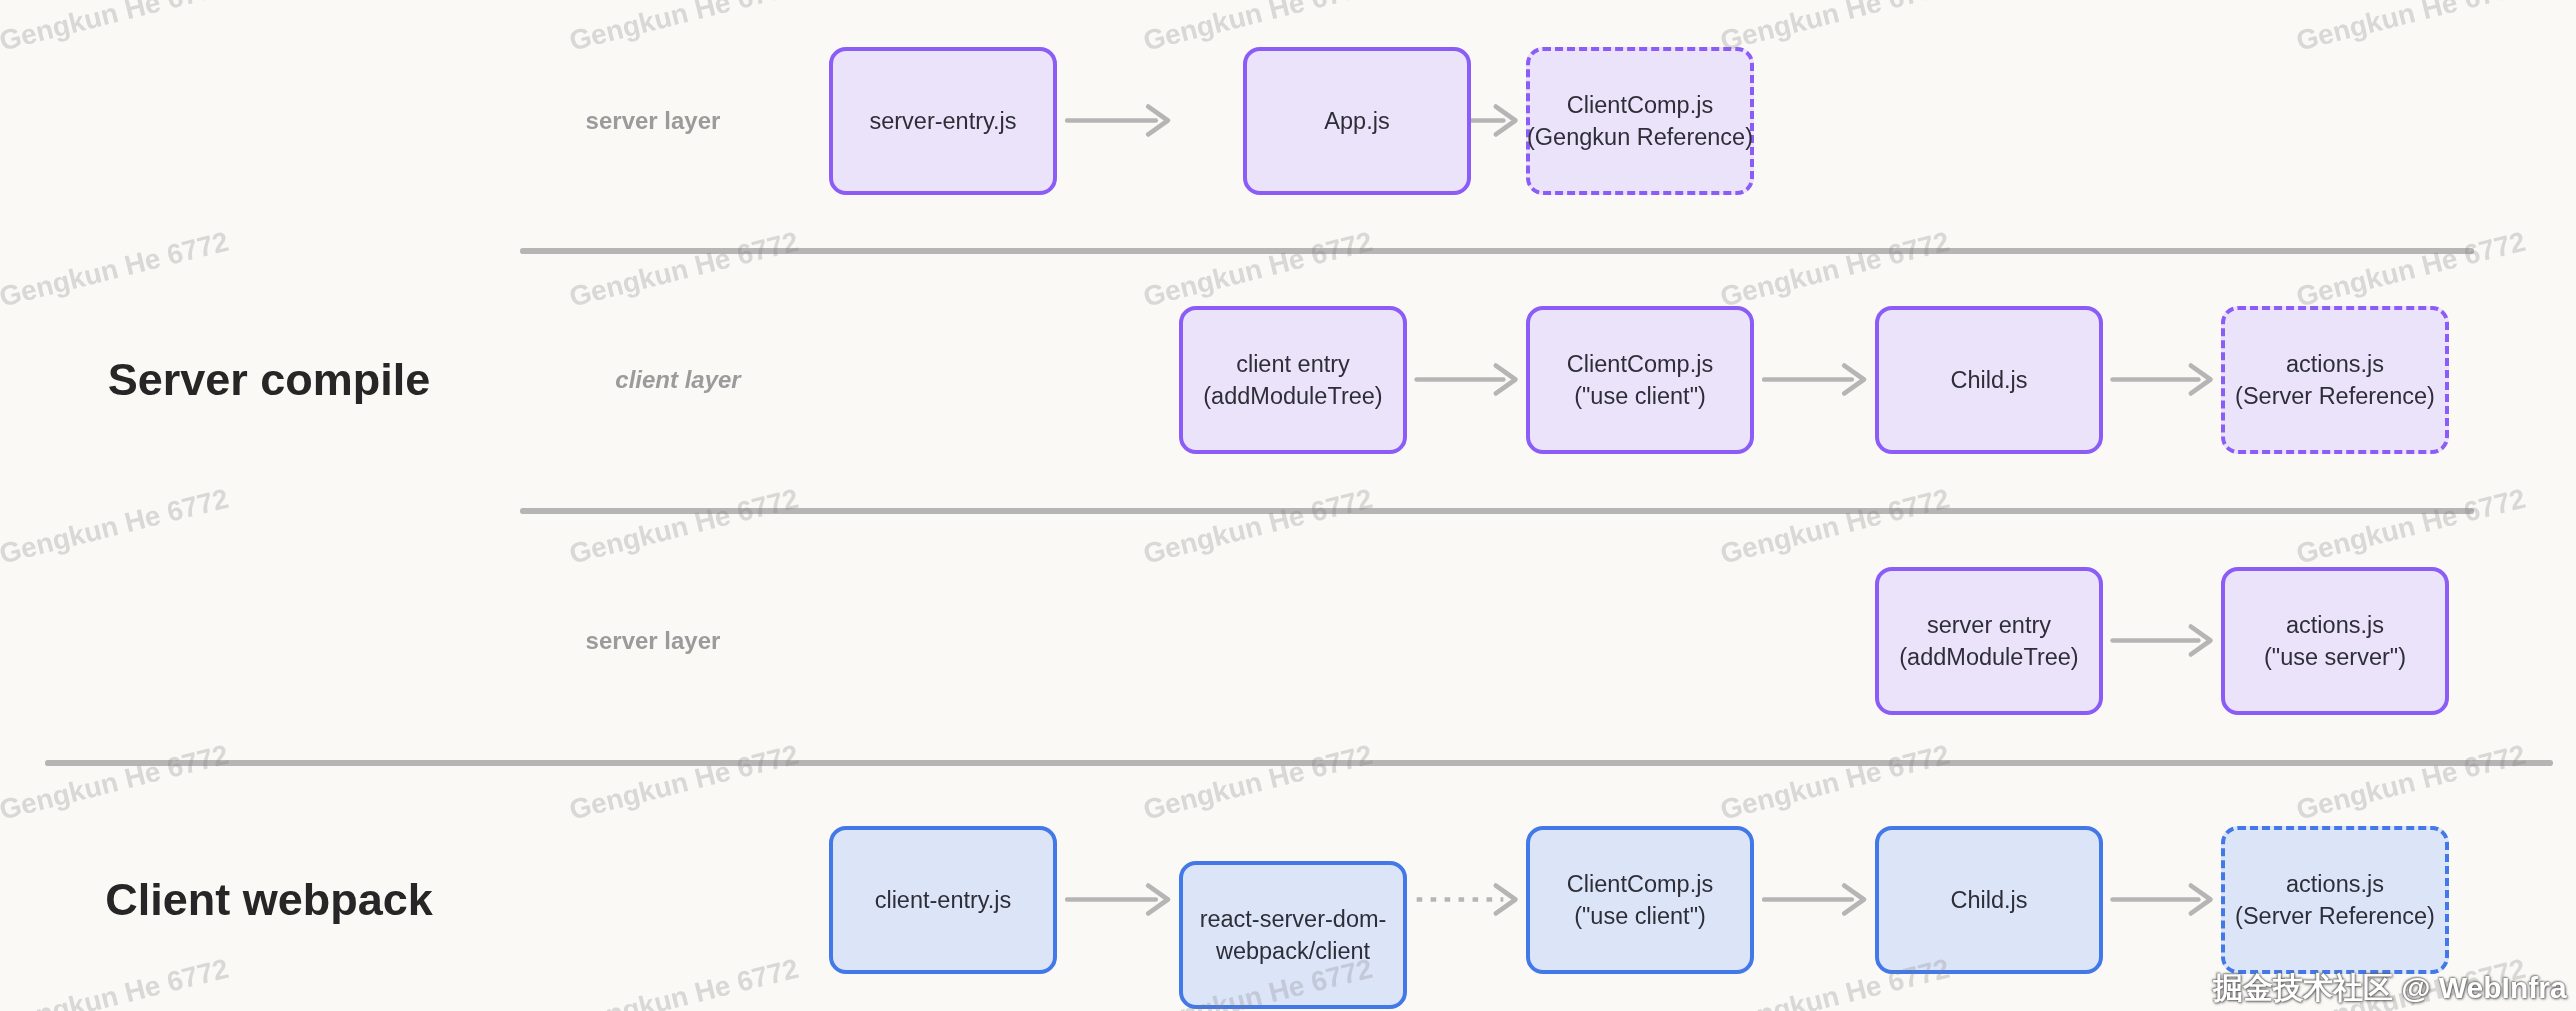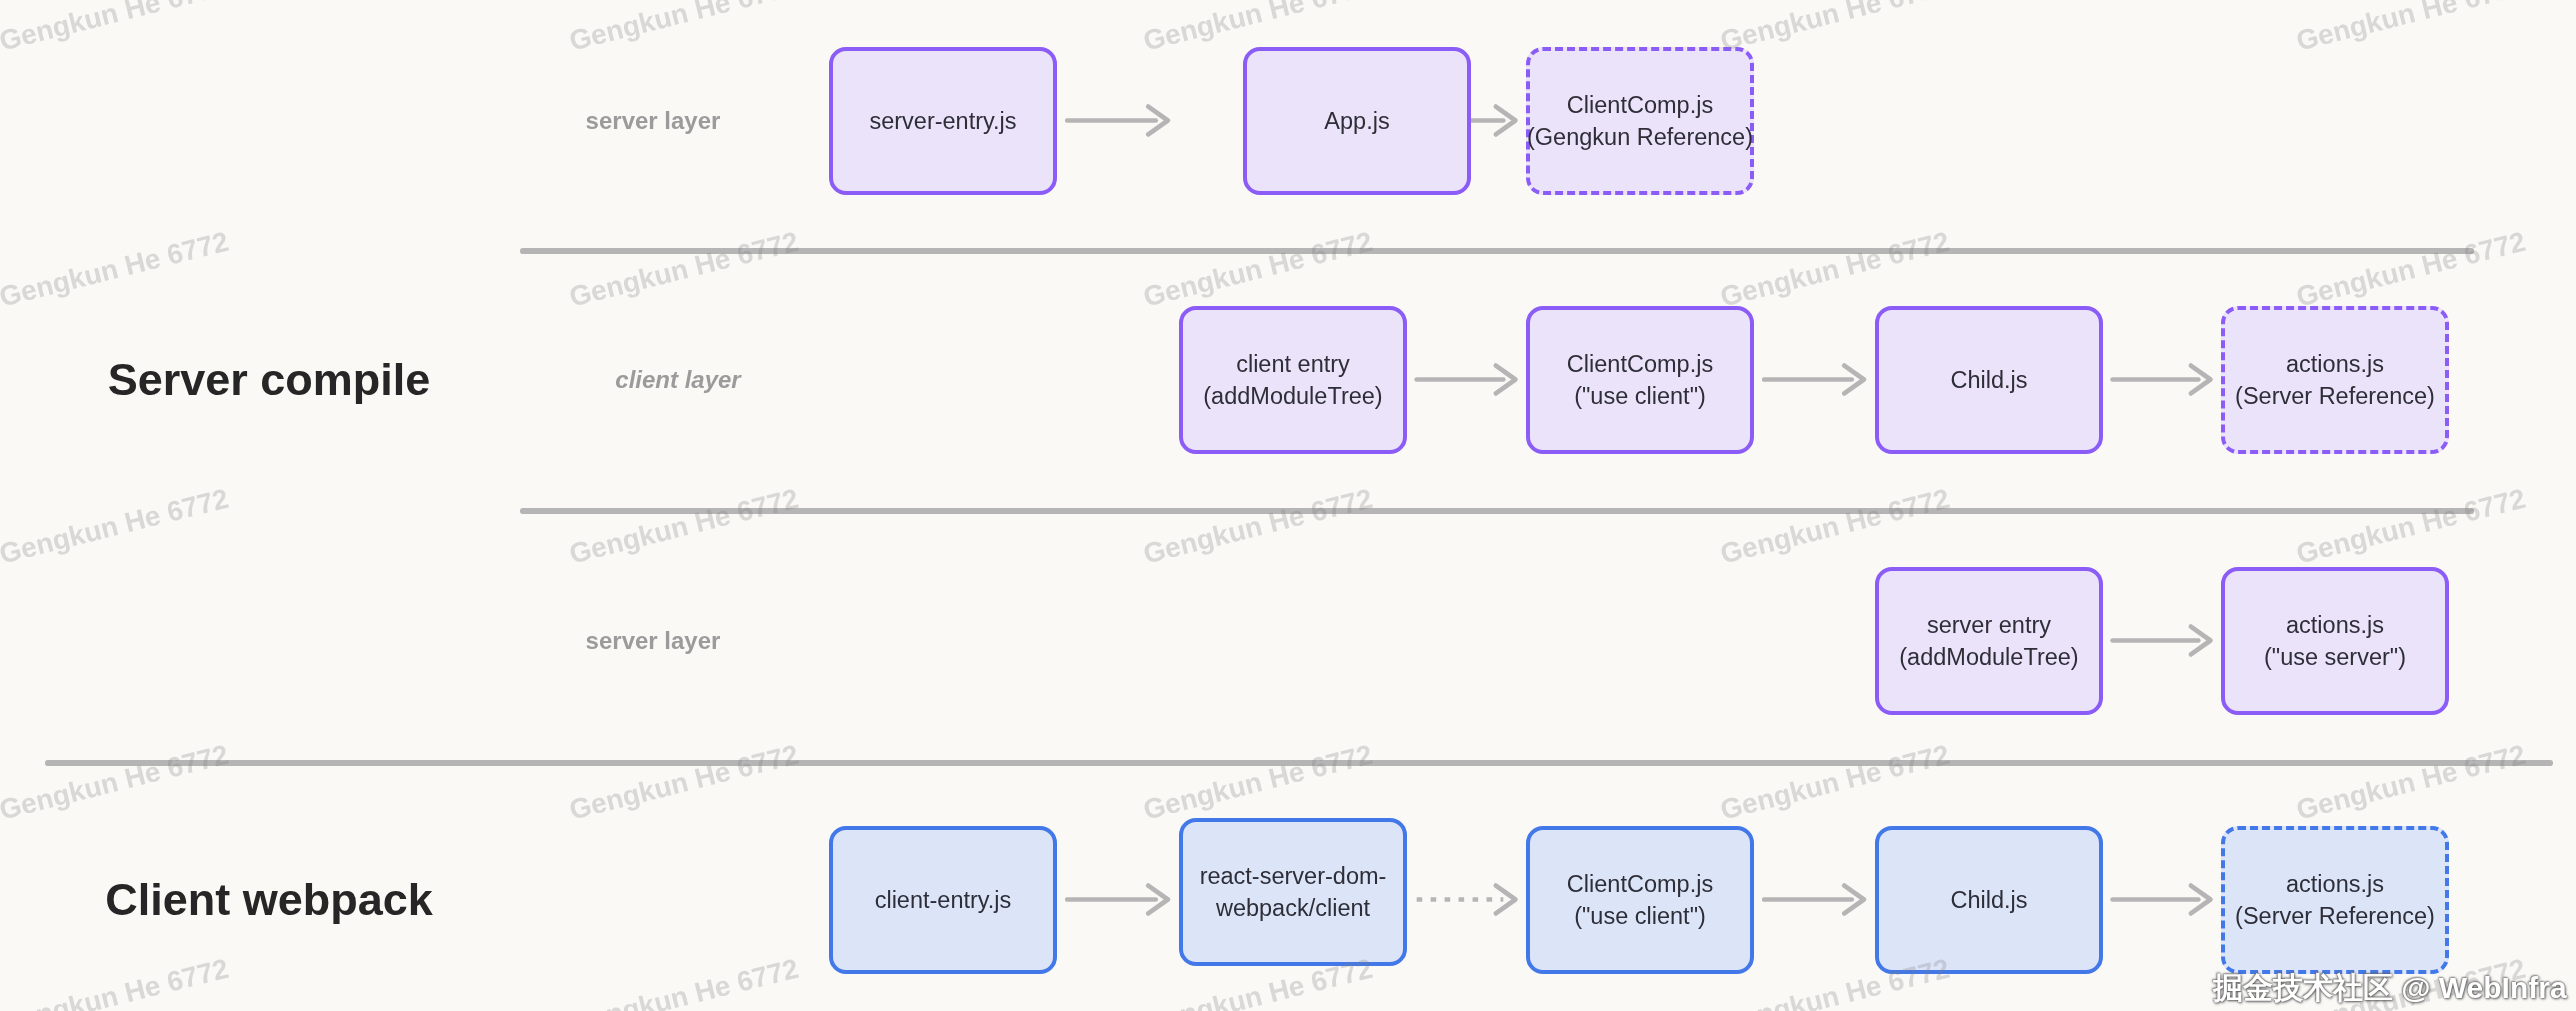--- a/index.html
+++ b/index.html
@@ -119,21 +119,21 @@
         <div class="line">("use server")</div>
       </div>
       <div class="section-title" style="left: 269px; top: 900px;">Client webpack</div>
       <div class="box blue" style="left: 829px; top: 826px;">
         <div class="line">client-entry.js</div>
       </div>
       <svg class="arrow" width="106" height="41" style="left: 1065px; top: 879px;" viewBox="0 0 113 44">
         <path d="M2 22 H 97" stroke="#b5b5b5" stroke-width="5" fill="none" stroke-linecap="round"></path>
         <path d="M89 7 L110 22 L89 37" stroke="#b5b5b5" stroke-width="5" fill="none" stroke-linecap="round" stroke-linejoin="round"></path>
       </svg>
-      <div class="box blue" style="left: 1179px; top: 818px;">
+      <div class="box blue" style="left: 1179px; top: 861px;">
         <div class="line">react-server-dom-</div>
         <div class="line">webpack/client</div>
       </div>
       <svg class="arrow" width="105" height="41" style="left: 1414px; top: 879px;" viewBox="0 0 111 44">
         <path d="M2 22 H 95" stroke="#b5b5b5" stroke-width="5" fill="none" stroke-dasharray="6 9"></path>
         <path d="M87 7 L108 22 L87 37" stroke="#b5b5b5" stroke-width="5" fill="none" stroke-linecap="round" stroke-linejoin="round"></path>
       </svg>
       <div class="box blue" style="left: 1526px; top: 826px;">
         <div class="line">ClientComp.js</div>
         <div class="line">("use client")</div>

